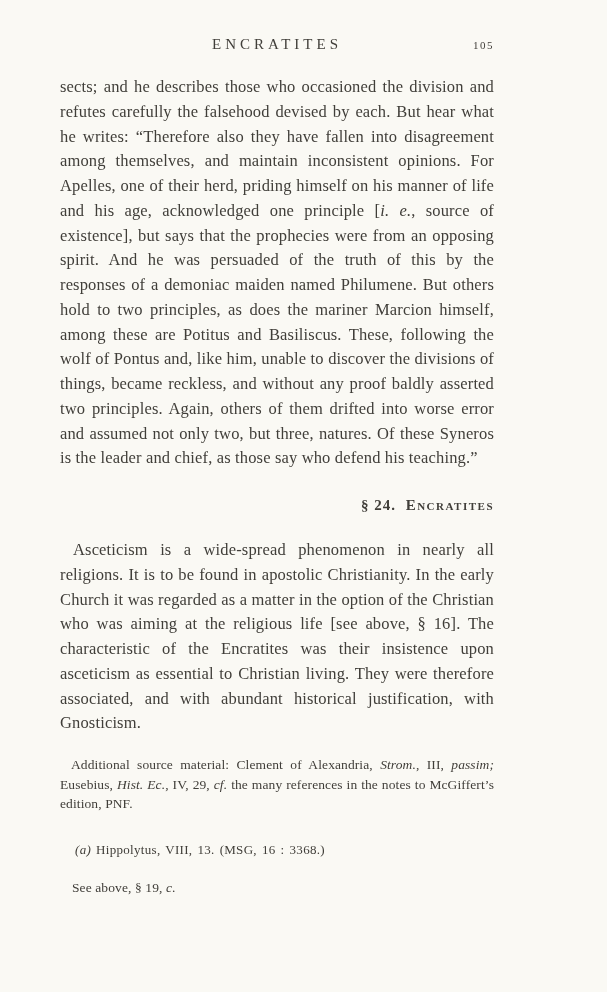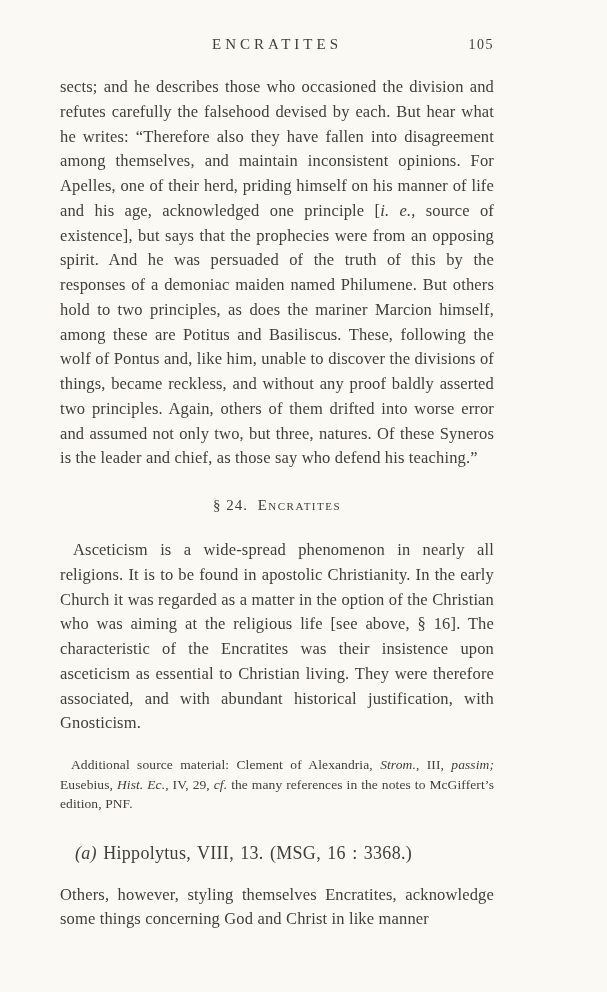--- a/index.html
+++ b/index.html
@@ -24,55 +24,55 @@
   }
   .running-title {
     grid-column: 2;
     font-size: 15px;
     font-weight: normal;
     letter-spacing: 4px;
   }
   .page-number {
     grid-column: 3;
     justify-self: end;
-    font-size: 14px;
+    font-size: 11px;
     letter-spacing: 1.5px;
   }
   p.body {
     font-size: 16.5px;
     line-height: 1.5;
     text-align: justify;
     letter-spacing: 0.15px;
   }
   p.cont { margin-bottom: 26px; margin-top: 16px; }
   p.indent { text-indent: 13px; }
   .section-heading {
-    text-align: center;
+    text-align: right;
     font-size: 15px;
-    font-weight: normal;
+    font-weight: bold;
     letter-spacing: 1px;
     margin: 6px 0 24px 0;
   }
   .section-number { margin-right: 0.65em; }
   .section-title {
     font-variant: small-caps;
     letter-spacing: 1.5px;
   }
   p.note {
     font-size: 13.5px;
     line-height: 1.45;
     text-align: justify;
     text-indent: 11px;
     letter-spacing: 0.1px;
     margin-top: 19px;
   }
   p.note.source { margin-bottom: 26px; }
   p.note.seeref { text-indent: 12px; margin-bottom: 32px; }
   p.entry {
-    font-size: 18px;
+    font-size: 13px;
     line-height: 1.5;
     text-indent: 15px;
     letter-spacing: 0.3px;
     word-spacing: 1.5px;
     margin-bottom: 16px;
   }
   em { font-style: italic; }
 </style>
 </head>
 <body>
@@ -88,16 +88,16 @@
   <p class="body cont"><span>sects; and he describes those who occasioned the division and refutes carefully the falsehood devised by each.  But hear what he writes: “Therefore also they have fallen into disagreement among themselves, and maintain inconsistent opinions.  For Apelles, one of their herd, priding himself on his manner of life and his age, acknowledged one principle [</span><em>i. e.</em><span>, source of existence], but says that the prophecies were from an opposing spirit.  And he was persuaded of the truth of this by the responses of a demoniac maiden named Philumene.  But others hold to two principles, as does the mariner Marcion himself, among these are Potitus and Basiliscus.  These, following the wolf of Pontus and, like him, unable to discover the divisions of things, became reckless, and without any proof baldly asserted two principles.  Again, others of them drifted into worse error and assumed not only two, but three, natures.  Of these Syneros is the leader and chief, as those say who defend his teaching.”</span></p>
 
   <h2 class="section-heading"><span class="section-number">§ 24.</span><span class="section-title">Encratites</span></h2>
 
   <p class="body indent">Asceticism is a wide-spread phenomenon in nearly all religions.  It is to be found in apostolic Christianity.  In the early Church it was regarded as a matter in the option of the Christian who was aiming at the religious life [see above, § 16]. The characteristic of the Encratites was their insistence upon asceticism as essential to Christian living.  They were therefore associated, and with abundant historical justification, with Gnosticism.</p>
 
   <p class="note source"><span>Additional source material:  Clement of Alexandria, </span><em>Strom.</em><span>, III, </span><em>passim;</em><span>  Eusebius, </span><em>Hist. Ec.</em><span>, IV, 29, </span><em>cf.</em><span> the many references in the notes to McGiffert’s edition, PNF.</span></p>
 
   <p class="entry"><em>(a)</em><span> Hippolytus, VIII, 13.  (MSG, 16 : 3368.)</span></p>
 
+  <p class="note seeref"><span>See above, § 19, </span><em>c</em><span>.</span></p>
 
-  <p class="body">Others, however, styling themselves Encratites, acknowledge some things concerning God and Christ in like manner</p>
 
 </div>
 
 </body></html>

